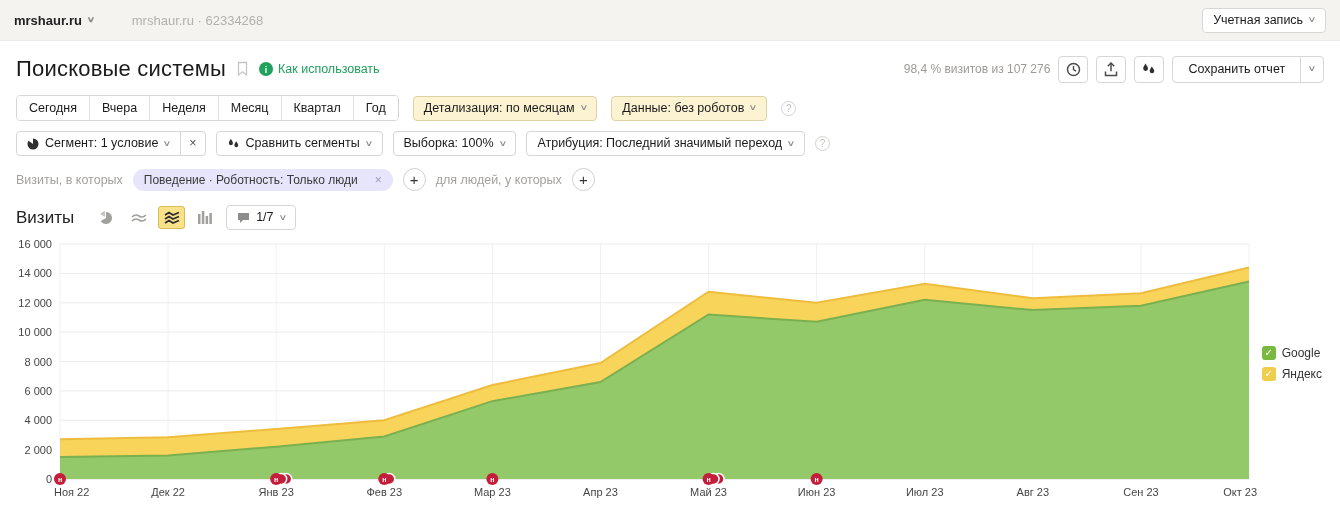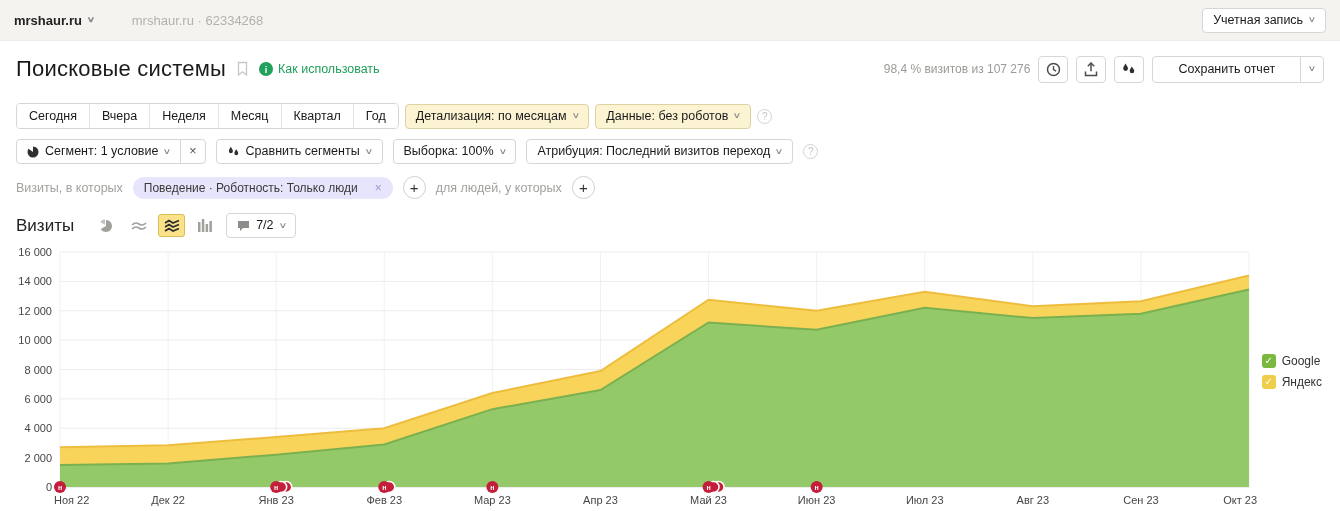--- a/index.html
+++ b/index.html
@@ -29,24 +29,24 @@
   .main { padding:0 16px; }
   .title-row { margin-top:14px; height:28px; display:flex; align-items:center; }
   h1 { font-size:22px; font-weight:400; margin:0; letter-spacing:0.2px; }
   .bookmark { margin-left:10px; display:inline-flex; cursor:pointer; }
   .howto { margin-left:10px; display:inline-flex; align-items:center; gap:5px; color:#1f9e5a; font-size:12.5px; cursor:pointer; }
   .title-right { margin-left:auto; display:flex; align-items:center; gap:8px; }
   .visits-stat { color:#9c9a96; font-size:12px; }
   .ibtn { width:30px; height:27px; display:inline-flex; align-items:center; justify-content:center;
           background:#fff; border:1px solid #d6d6d4; border-radius:4px; cursor:pointer; padding:0; }
   .save-split { display:inline-flex; }
-  .save-split .btn.mainp { border-radius:4px 0 0 4px; padding:5px 25px; }
+  .save-split .btn.mainp { border-radius:4px 0 0 4px; padding:5px 15px; }
   .save-split .btn.chevp { border-radius:0 4px 4px 0; margin-left:-1px; padding:5px 8px; }
   
-  .row1 { margin-top:20px; display:flex; align-items:center; gap:6px; }
+  .row1 { margin-top:12px; display:flex; align-items:center; gap:14px; }
   .seg { display:inline-flex; border:1px solid #d6d6d4; border-radius:4px; overflow:hidden; background:#fff; }
   .seg button { border:none; border-left:1px solid #e2e2e0; background:#fff; padding:5px 12px;
                 font-size:12.5px; cursor:pointer; font-family:inherit; color:#1a1a1a; }
   .seg button:first-child { border-left:none; }
   .help { width:15px; height:15px; border-radius:50%; border:1px solid #d2d2d0; color:#c2c2c0;
           font-size:10px; display:inline-flex; align-items:center; justify-content:center; cursor:pointer; }
   .row2 { margin-top:10px; display:flex; align-items:center; gap:10px; }
   .attach { display:inline-flex; }
   .attach .btn:first-child { border-radius:4px 0 0 4px; }
   .attach .btn:last-child { border-radius:0 4px 4px 0; margin-left:-1px; padding:4px 8px; color:#555; }
@@ -182,21 +182,21 @@
           <path d="M9.2 3.3C8 5.3 7.4 6.2 7.4 7.3a1.9 1.9 0 0 0 3.8 0c0-1.1-0.8-2-2-4z" fill="#2f2f2f"></path>
         </svg>
       <span>Сравнить сегменты</span>
       <span class="chev">∨</span>
     </button>
     <button class="btn">
       <span>Выборка: 100%</span>
       <span class="chev">∨</span>
     </button>
     <button class="btn">
-      <span>Атрибуция: Последний визитов переход</span>
+      <span>Атрибуция: Последний значимый переход</span>
       <span class="chev">∨</span>
     </button>
     <span class="help">?</span>
   </div>
 
   <div class="row3">
     <span>Визиты, в которых</span>
     <span class="chip">
       <span>Поведение · Роботность: Только люди</span>
       <span class="x">×</span>
@@ -240,21 +240,21 @@
               <rect x="7.6" y="5" width="2.5" height="8"></rect>
               <rect x="11.4" y="2" width="2.5" height="11"></rect>
             </g>
           </svg>
       </button>
     </div>
     <button class="btn goals-btn">
       <svg width="13" height="12" viewBox="0 0 13 12">
           <path d="M1 1h11v7H6L3 11V8H1z" fill="#8f8d89"></path>
         </svg>
-      <span>7/2</span>
+      <span>1/7</span>
       <span class="chev">∨</span>
     </button>
   </div>
 
   <div class="chart-wrap">
     <svg id="chart-svg" width="1308" height="275">
         <line x1="44" y1="8" x2="44" y2="243" stroke="#f1f1f1"></line>
         <line x1="152.0909090909091" y1="8" x2="152.0909090909091" y2="243" stroke="#f1f1f1"></line>
         <line x1="260.1818181818182" y1="8" x2="260.1818181818182" y2="243" stroke="#f1f1f1"></line>
         <line x1="368.27272727272725" y1="8" x2="368.27272727272725" y2="243" stroke="#f1f1f1"></line>

